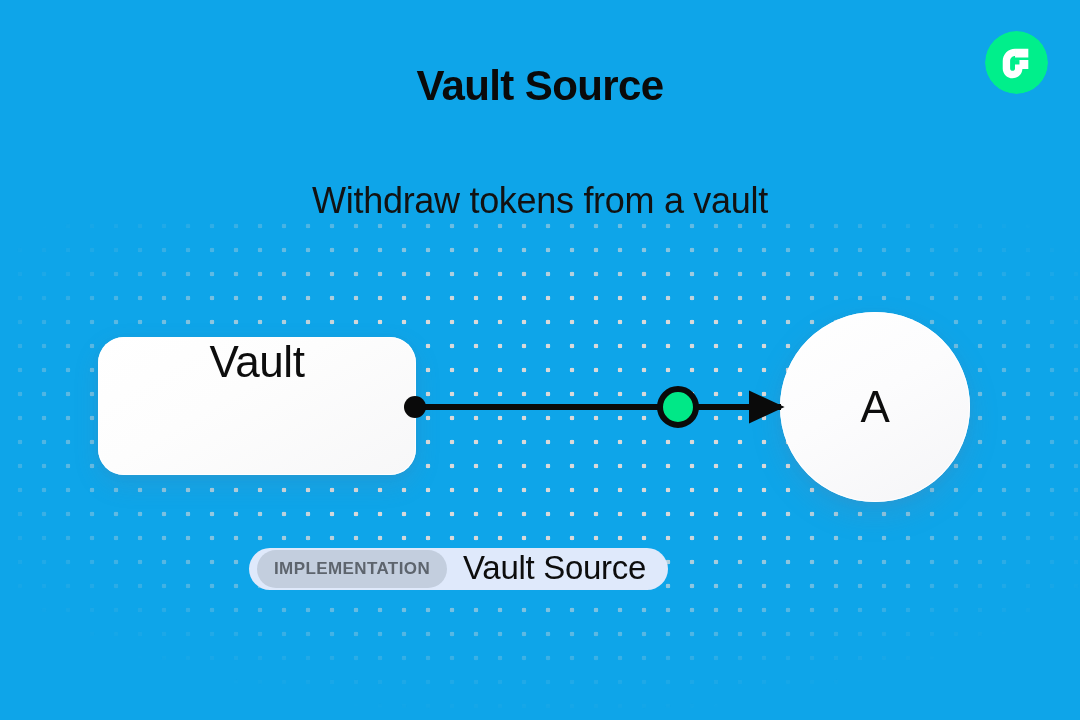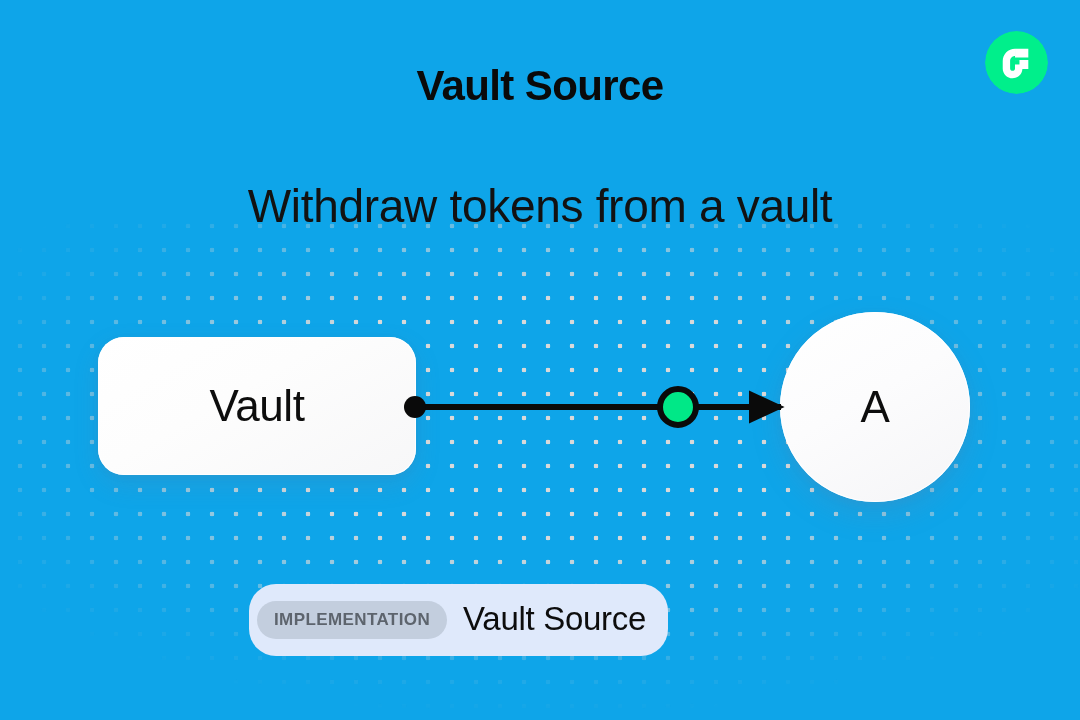--- a/index.html
+++ b/index.html
@@ -66,21 +66,21 @@
     color: #0a0a0a;
     line-height: 1.1;
   }
 
   .subtitle {
     position: absolute;
     left: 0;
     top: 180px;
     width: 1080px;
     text-align: center;
-    font-size: 46px;
+    font-size: 36px;
     font-weight: 400;
     letter-spacing: -0.3px;
     color: #121212;
     line-height: 1.15;
   }
 
   
   .diagram {
     position: absolute;
     left: 0;
@@ -95,21 +95,21 @@
     top: 337px;
     width: 318px;
     height: 138px;
     border-radius: 26px;
     background: linear-gradient(150deg, #ffffff 0%, #fdfdfd 42%, #f7f7f8 100%);
     box-shadow:
       0 10px 26px rgba(120,120,140,0.16),
       0 2px 6px rgba(120,120,140,0.10),
       0 0 0 1px rgba(255,255,255,0.9) inset;
     display: flex;
-    align-items: center;
+    align-items: flex-start;
     justify-content: center;
   }
 
   .node-vault-label {
     font-size: 44px;
     font-weight: 400;
     letter-spacing: -0.4px;
     color: #0d0d0d;
   }
 
@@ -145,28 +145,27 @@
     height: 720px;
     overflow: visible;
     pointer-events: none;
   }
 
   
   .impl-badge {
     position: absolute;
     left: 249px;
     top: 548px;
-    height: 72px;
+    height: 42px;
     padding: 0 22px 0 8px;
     border-radius: 27px;
     background: #dfe9fb;
     display: flex;
     align-items: center;
     gap: 16px;
-    margin-top: 36px;
   }
 
   .impl-tag {
     height: 38px;
     padding: 0 17px;
     border-radius: 19px;
     background: #c3cede;
     display: flex;
     align-items: center;
     justify-content: center;

